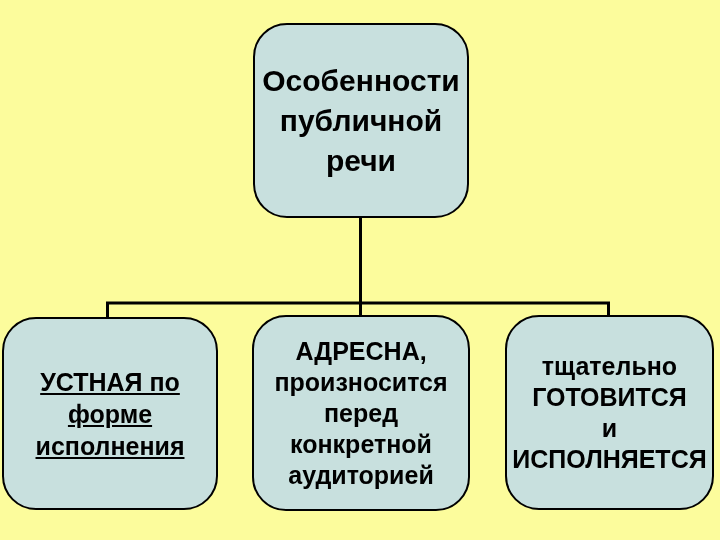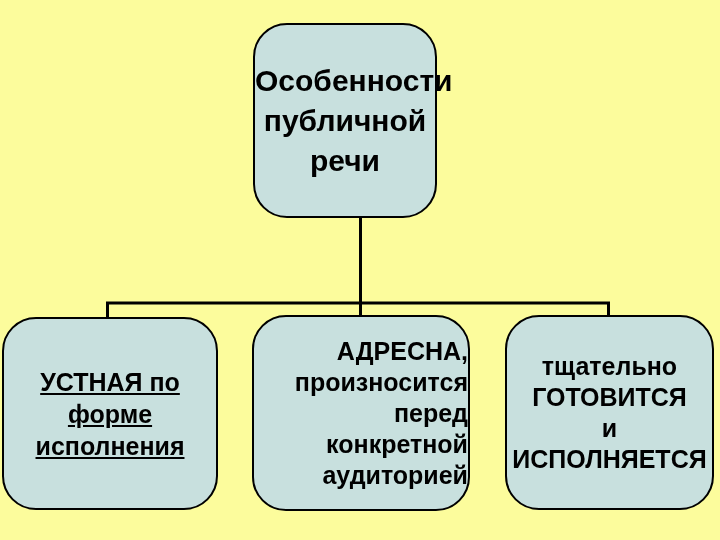--- a/index.html
+++ b/index.html
@@ -36,26 +36,26 @@
     align-items: center;
     justify-content: center;
   }
   .node-label {
     width: 100%;
     text-align: center;
     font-weight: bold;
     color: var(--text);
     white-space: pre-line;
   }
-  .node-root   { left: 253px; top: 23px;  width: 184px; height: 195px; }
+  .node-root   { left: 253px; top: 23px;  width: 216px; height: 195px; }
   .node-root .node-label   { font-size: 30px; line-height: 40px; }
   .node-oral   { left: 2px;   top: 317px; width: 216px; height: 193px; text-decoration: underline; }
   .node-oral .node-label   { font-size: 25px; line-height: 32px; }
   .node-addressed { left: 252px; top: 315px; width: 218px; height: 196px; }
-  .node-addressed .node-label { font-size: 25px; line-height: 31px; text-align: right; }
+  .node-addressed .node-label { font-size: 25px; line-height: 31px; }
   .node-prepared  { left: 505px; top: 315px; width: 209px; height: 195px; text-decoration: underline; }
   .node-prepared .node-label {
     font-size: 25px; line-height: 31px;
     position: absolute; left: -14px; right: -14px; width: auto;
   }
 </style>
 </head>
 <body>
 
 <div class="slide">

